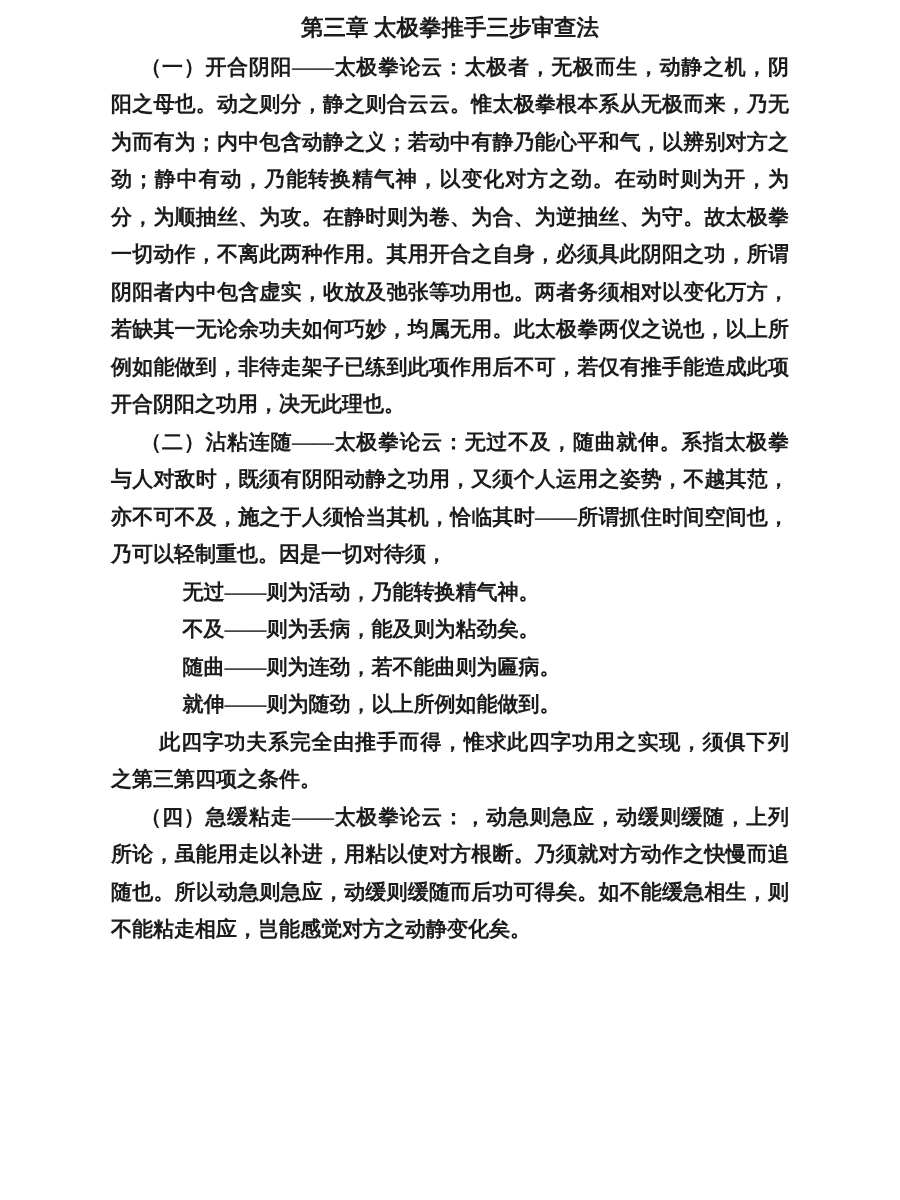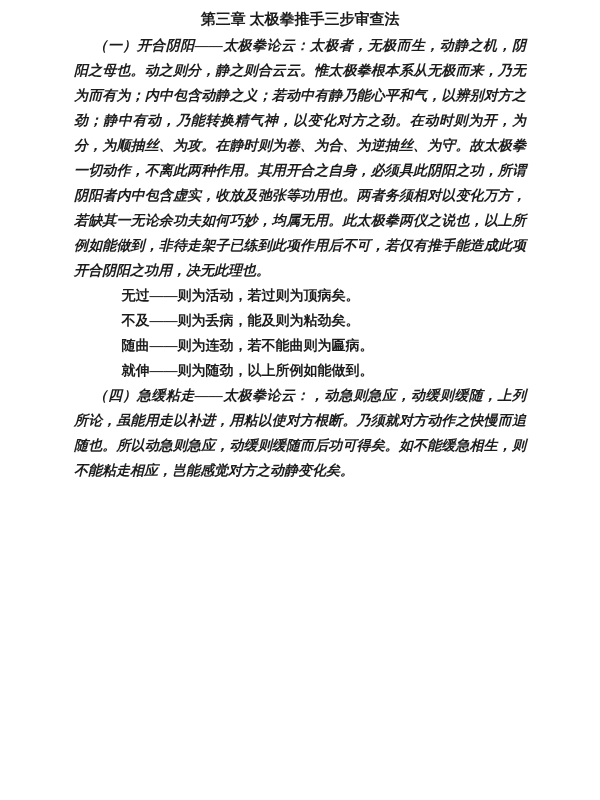--- a/index.html
+++ b/index.html
@@ -30,21 +30,21 @@
   }
   p {
     margin: 0;
     font-size: 14px;
     line-height: 25px;
     text-align: justify;
     text-justify: inter-character;
   }
   .indent-first { text-indent: 3.2em; }
   .indent-step  { text-indent: 2.4em; }
-  .indent-item  { text-indent: 1.4em; font-style: italic; }
+  .indent-item  { text-indent: 1.4em; }
   .indent-cond  { text-indent: 3.4em; }
   .indent-note  { text-indent: 2.3em; }
   .watermark {
     position: absolute;
     left: 492px;
     top: 758px;
     font-family: "Liberation Sans", "DejaVu Sans", sans-serif;
     font-size: 11px;
     font-weight: bold;
     color: #ffff00;
@@ -52,21 +52,23 @@
     white-space: nowrap;
   }
 </style>
 </head>
 <body>
 
 <div class="page">
   <div class="content">
     <div class="doc-title">第三章 太极拳推手三步审查法</div>
     <p class="indent-item">（一）开合阴阳——太极拳论云：太极者，无极而生，动静之机，阴阳之母也。动之则分，静之则合云云。惟太极拳根本系从无极而来，乃无为而有为；内中包含动静之义；若动中有静乃能心平和气，以辨别对方之劲；静中有动，乃能转换精气神，以变化对方之劲。在动时则为开，为分，为顺抽丝、为攻。在静时则为卷、为合、为逆抽丝、为守。故太极拳一切动作，不离此两种作用。其用开合之自身，必须具此阴阳之功，所谓阴阳者内中包含虚实，收放及弛张等功用也。两者务须相对以变化万方，若缺其一无论余功夫如何巧妙，均属无用。此太极拳两仪之说也，以上所例如能做到，非待走架子已练到此项作用后不可，若仅有推手能造成此项开合阴阳之功用，决无此理也。</p>
-    <p class="indent-cond">无过——则为活动，若过则为顶病矣。</p>
+    <p class="indent-item">（二）沾粘连随——太极拳论云：无过不及，随曲就伸。系指太极拳与人对敌时，既须有阴阳动静之功用，又须个人运用之姿势，不越其范，亦不可不及，施之于人须恰当其机，恰临其时——所谓抓住时间空间也，乃可以轻制重也。因是一切对待须，</p>
+    <p class="indent-cond">无过——则为活动，乃能转换精气神。</p>
     <p class="indent-cond">不及——则为丢病，能及则为粘劲矣。</p>
     <p class="indent-cond">随曲——则为连劲，若不能曲则为匾病。</p>
     <p class="indent-cond">就伸——则为随劲，以上所例如能做到。</p>
+    <p class="indent-note">此四字功夫系完全由推手而得，惟求此四字功用之实现，须俱下列之第三第四项之条件。</p>
     <p class="indent-item">（四）急缓粘走——太极拳论云：，动急则急应，动缓则缓随，上列所论，虽能用走以补进，用粘以使对方根断。乃须就对方动作之快慢而追随也。所以动急则急应，动缓则缓随而后功可得矣。如不能缓急相生，则不能粘走相应，岂能感觉对方之动静变化矣。</p>
 
   </div>
   <div class="watermark">Taiji.Net.Cn</div>
 </div>
 
 </body></html>

